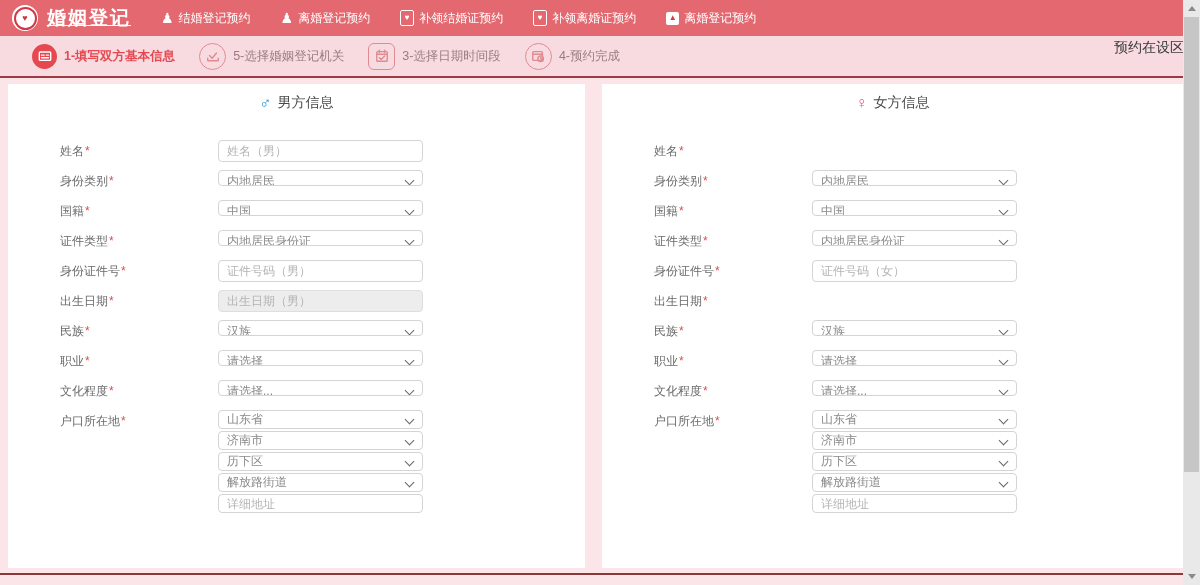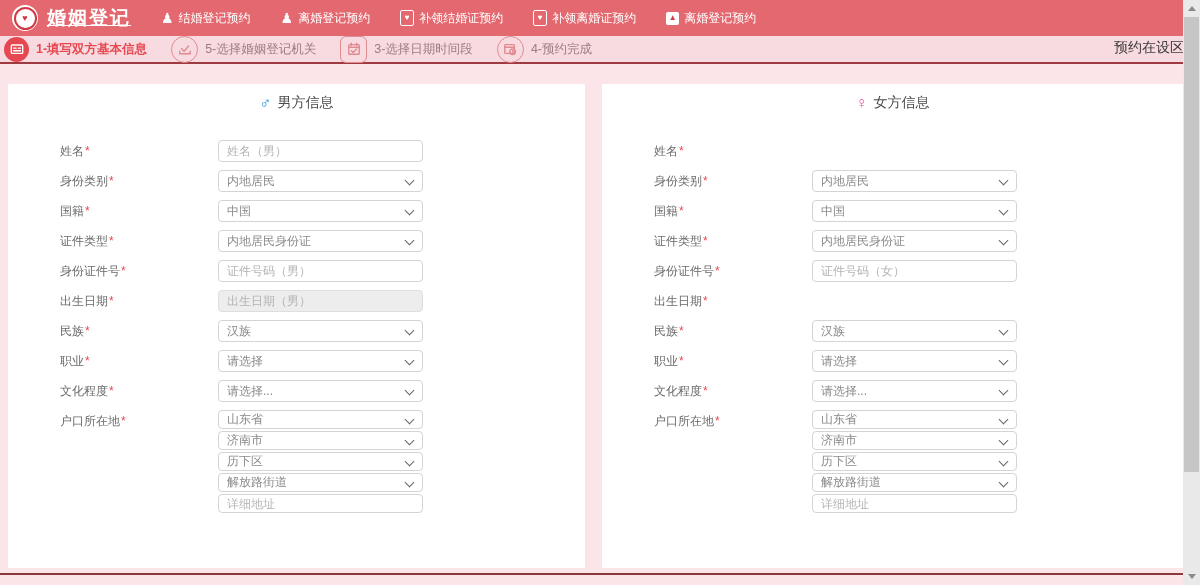--- a/index.html
+++ b/index.html
@@ -19,23 +19,23 @@
   .menu-item{display:flex;align-items:center;gap:5px;color:#fff;font-size:12px;cursor:pointer;white-space:nowrap;}
   .mi-stamp{color:#fff;font-size:14px;line-height:1;}
   .mi-cert{display:inline-flex;width:12px;height:14px;border:1.3px solid #fff;border-radius:2px;
            align-items:center;justify-content:center;}
   .mi-cert span{color:#fff;font-size:8px;line-height:1;}
   .mi-info{display:inline-flex;width:13px;height:13px;background:#fff;border-radius:2px;
            align-items:center;justify-content:center;}
   .mi-info span{color:#d43a47;font-size:8px;line-height:1;}
 
   
-  .steps{position:absolute;top:36px;left:0;right:0;height:28px;background:#f8dbe0;
+  .steps{position:absolute;top:36px;left:0;right:0;height:42px;background:#f8dbe0;
          border-bottom:2px solid #9e3a40;display:flex;align-items:center;gap:24px;
-         padding-left:4px;box-sizing:border-box;z-index:1;}
+         padding-left:32px;box-sizing:border-box;z-index:1;}
   .step{display:flex;align-items:center;gap:7px;font-size:12.5px;cursor:pointer;}
   .sicon{width:25px;height:25px;border-radius:50%;display:flex;align-items:center;justify-content:center;flex:0 0 auto;}
   .sicon.outline{border:1.6px solid currentColor;}
   .sicon.square{border-radius:6px;}
   .sicon.filled{background:#e54851;color:#fff;border:none;}
   .sicon svg{width:14px;height:14px;fill:none;stroke:currentColor;stroke-width:1.6;
              stroke-linecap:round;stroke-linejoin:round;}
   .step.active{color:#e54851;}
   .step.active .step-label{color:#e54851;font-weight:bold;}
   .step.inactive{color:#e08a91;}
@@ -53,21 +53,21 @@
   .form{margin-top:28px;}
   .frow{display:flex;margin:0 0 8px 52px;}
   .flabel{flex:0 0 150px;padding-right:8px;font-size:12px;color:#6a6a6a;
           line-height:22px;white-space:nowrap;}
   .star{color:#e54851;margin-left:1px;}
   input.txt{width:205px;height:22px;border:1px solid #d4d4d4;border-radius:4px;padding:0 8px;
             font-size:12px;color:#555;box-sizing:border-box;outline:none;background:#fff;
             font-family:"Liberation Sans","DejaVu Sans",sans-serif;}
   input.txt::placeholder{color:#b4b4b4;}
   input.txt.dis{background:#ededed;border-color:#dedede;}
-  .sel{position:relative;width:205px;height:22px;border:1px solid #d4d4d4;border-radius:4px;
+  .sel{position:relative;width:205px;height:16px;border:1px solid #d4d4d4;border-radius:4px;
        background:#fff;font-size:12px;color:#8a8a8a;line-height:20px;padding:0 20px 0 8px;
        box-sizing:border-box;cursor:pointer;white-space:nowrap;overflow:hidden;}
   .sel .chev{position:absolute;right:9px;top:6px;width:6px;height:6px;
              border-right:1.4px solid #666;border-bottom:1.4px solid #666;transform:rotate(45deg);}
   .addr-stack{display:flex;flex-direction:column;}
   .addr-stack .sel,.addr-stack input.txt{height:19px;line-height:17px;margin-bottom:2px;}
   .addr-stack .sel .chev{top:5px;}
 
   .bline{position:absolute;left:0;right:0;top:573px;height:2px;background:#8a383c;z-index:1;}
 

